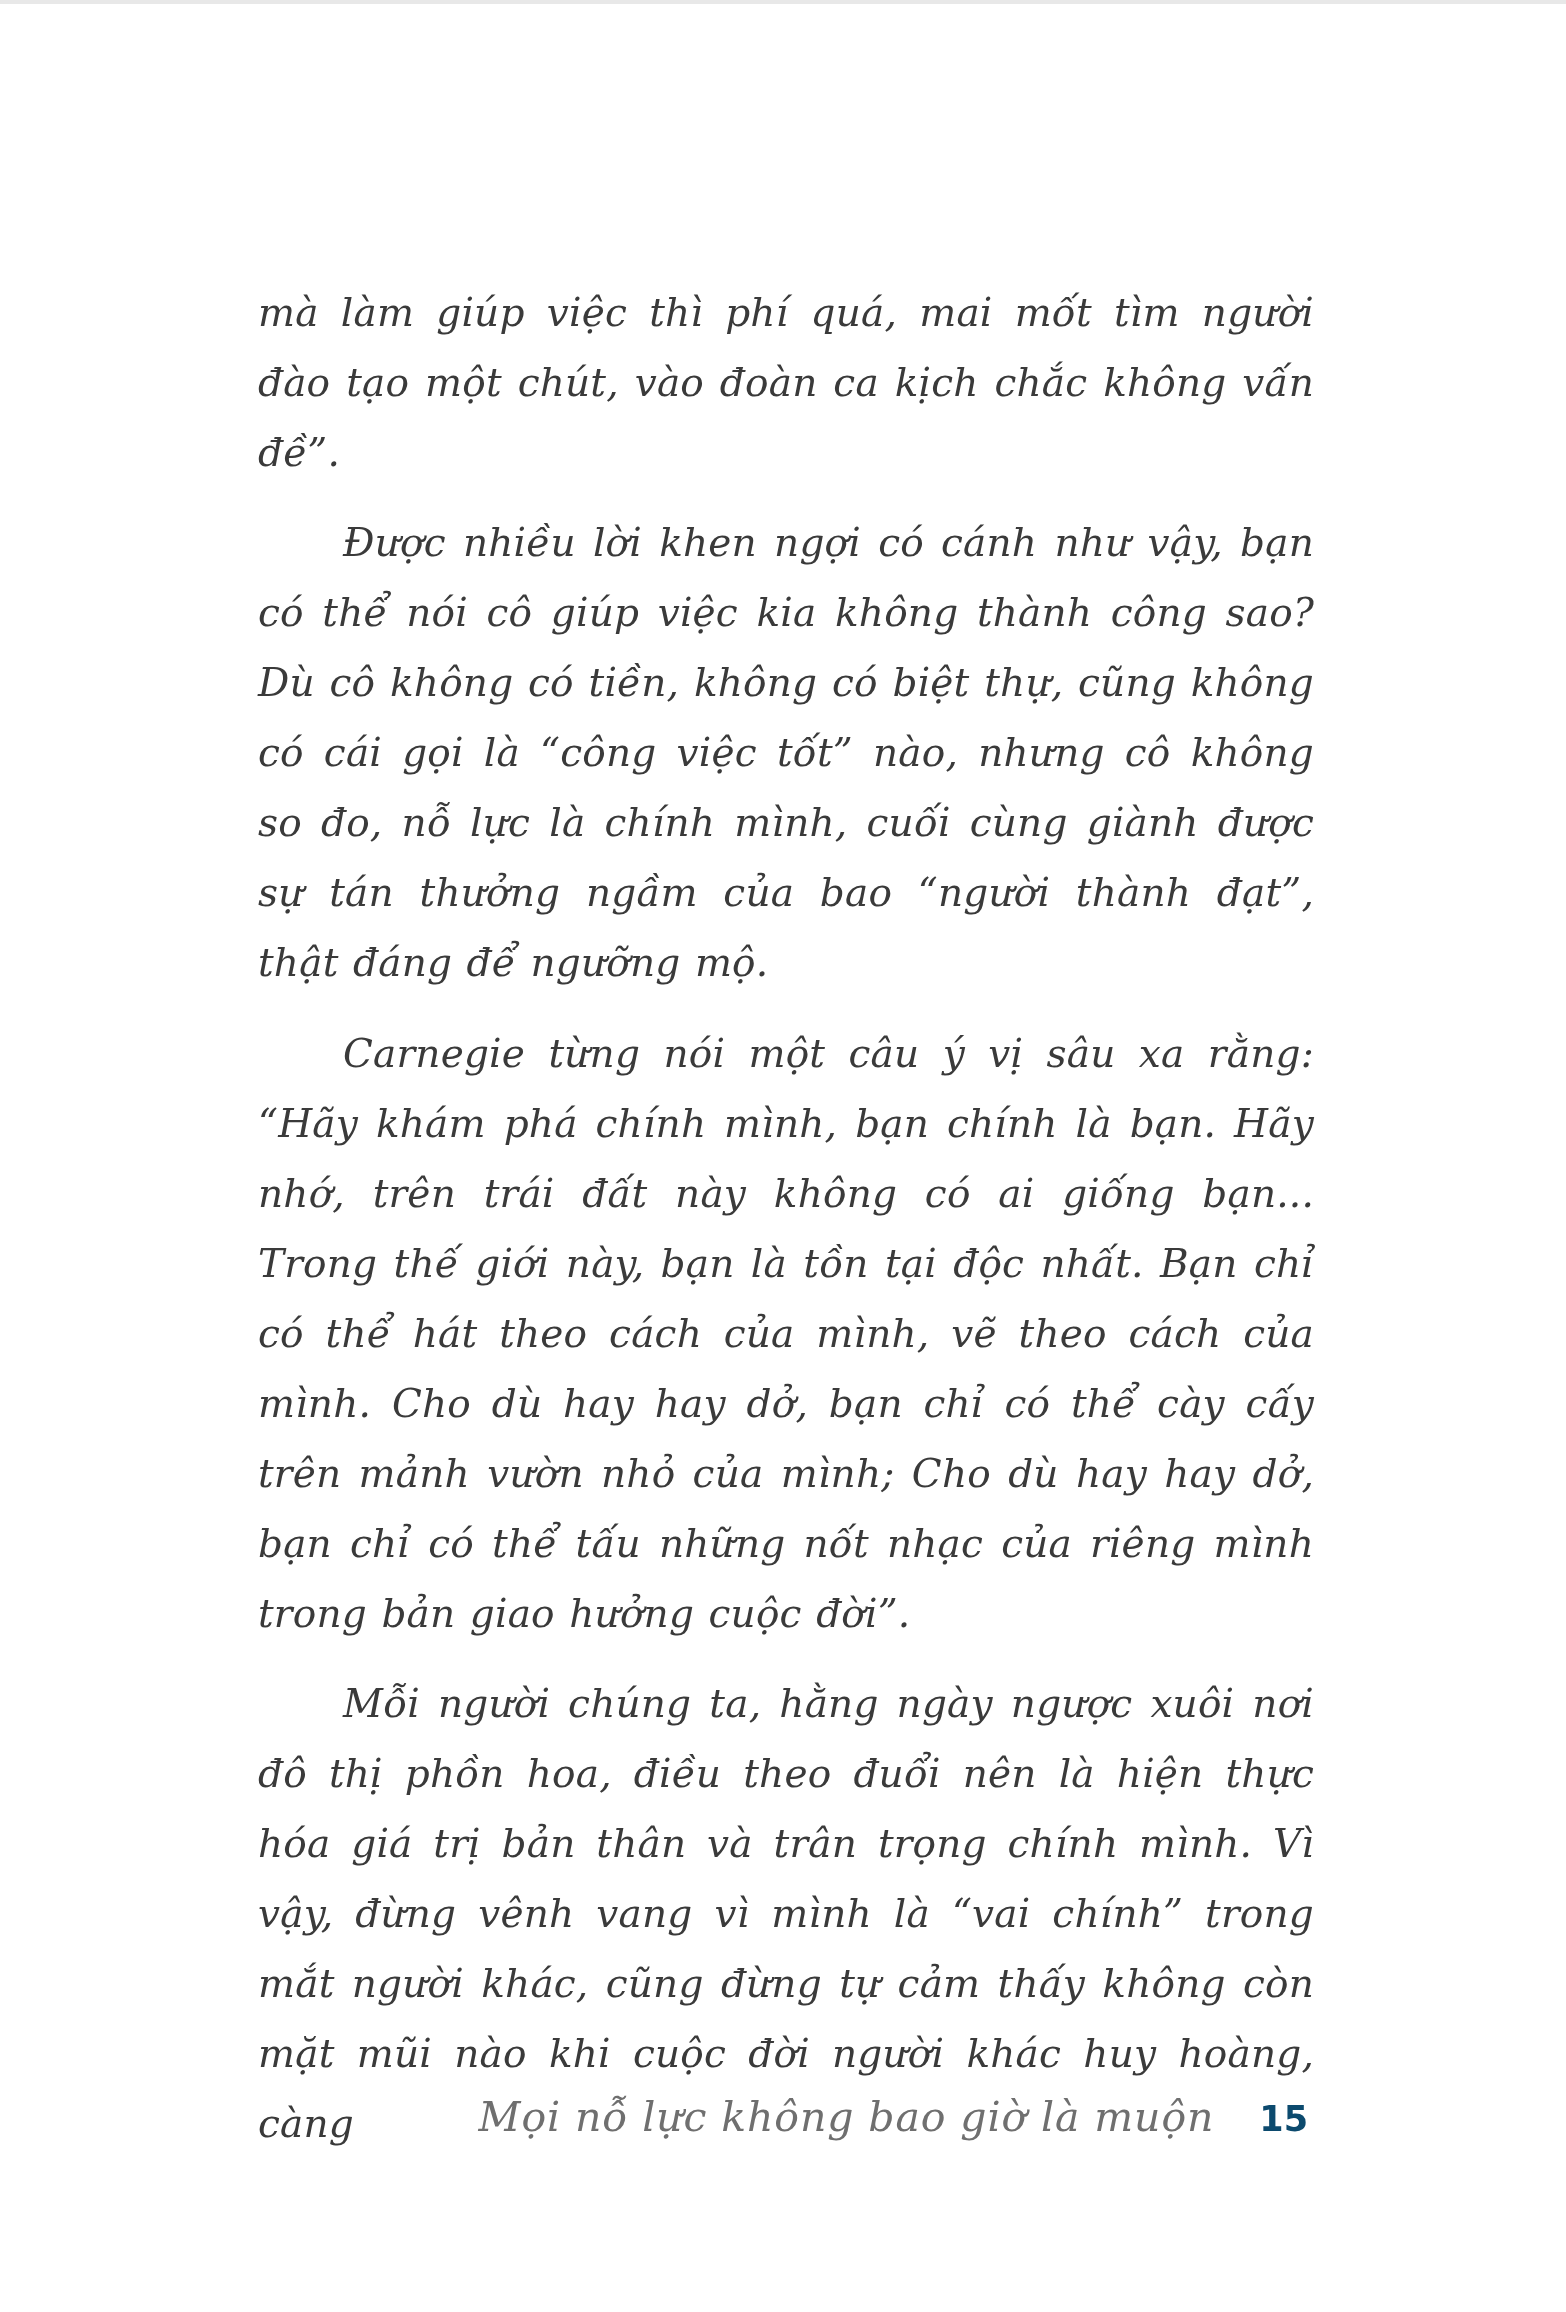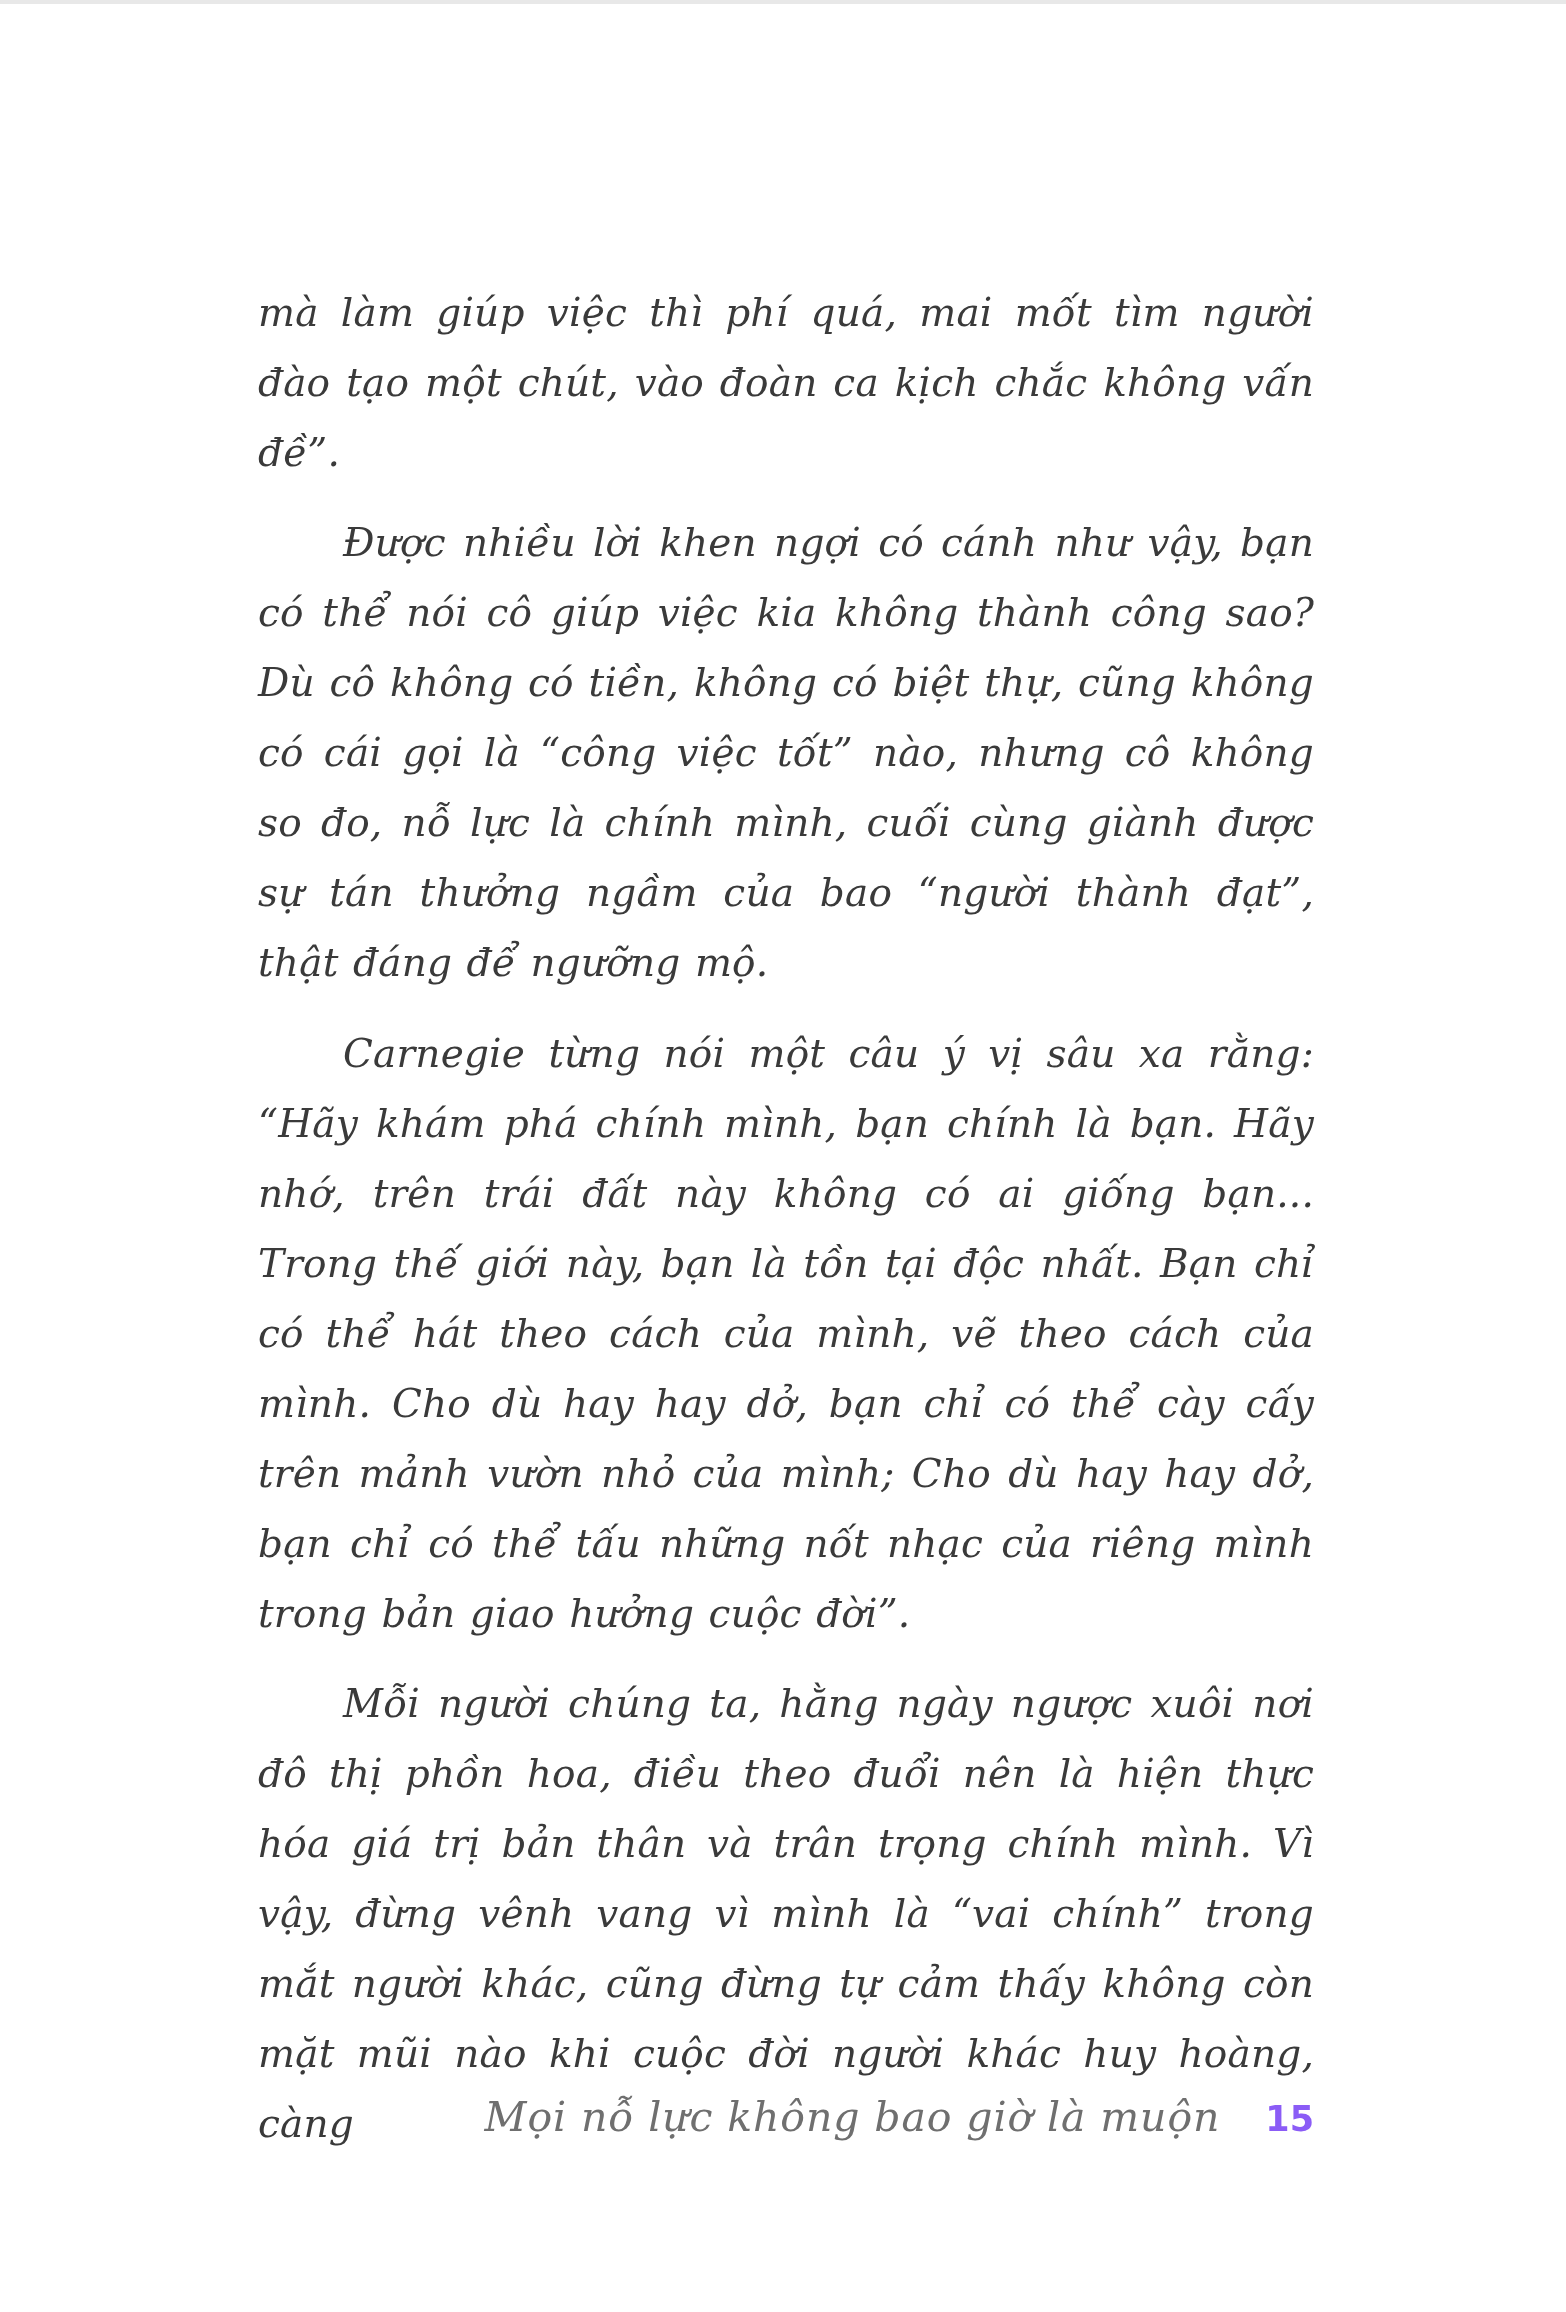--- a/index.html
+++ b/index.html
@@ -35,39 +35,39 @@
   .para.indent {
     text-indent: 85px;
     font-style: italic;
   }
   .para.italic {
     font-style: italic;
   }
   .footer {
     position: absolute;
     top: 2089px;
-    left: 258px;
+    left: 252px;
     width: 1056px;
     display: flex;
     justify-content: flex-end;
     align-items: baseline;
     gap: 45px;
   }
   .footer-title {
     font-family: "DejaVu Serif", "Liberation Serif", serif;
     font-style: italic;
     font-size: 41px;
     color: #6f6f6f;
     letter-spacing: 0.9px;
   }
   .page-number {
     font-family: "DejaVu Sans", "Liberation Sans", sans-serif;
     font-weight: bold;
     font-size: 35px;
-    color: #8b5cf6;
+    color: #0c4a6e;
     text-align: right;
   }
 </style>
 </head>
 <body>
 
 <div class="page">
 
   <div class="content">
       <p class="para italic">mà làm giúp việc thì phí quá, mai mốt tìm người đào tạo một chút, vào đoàn ca kịch chắc không vấn đề”.</p>

